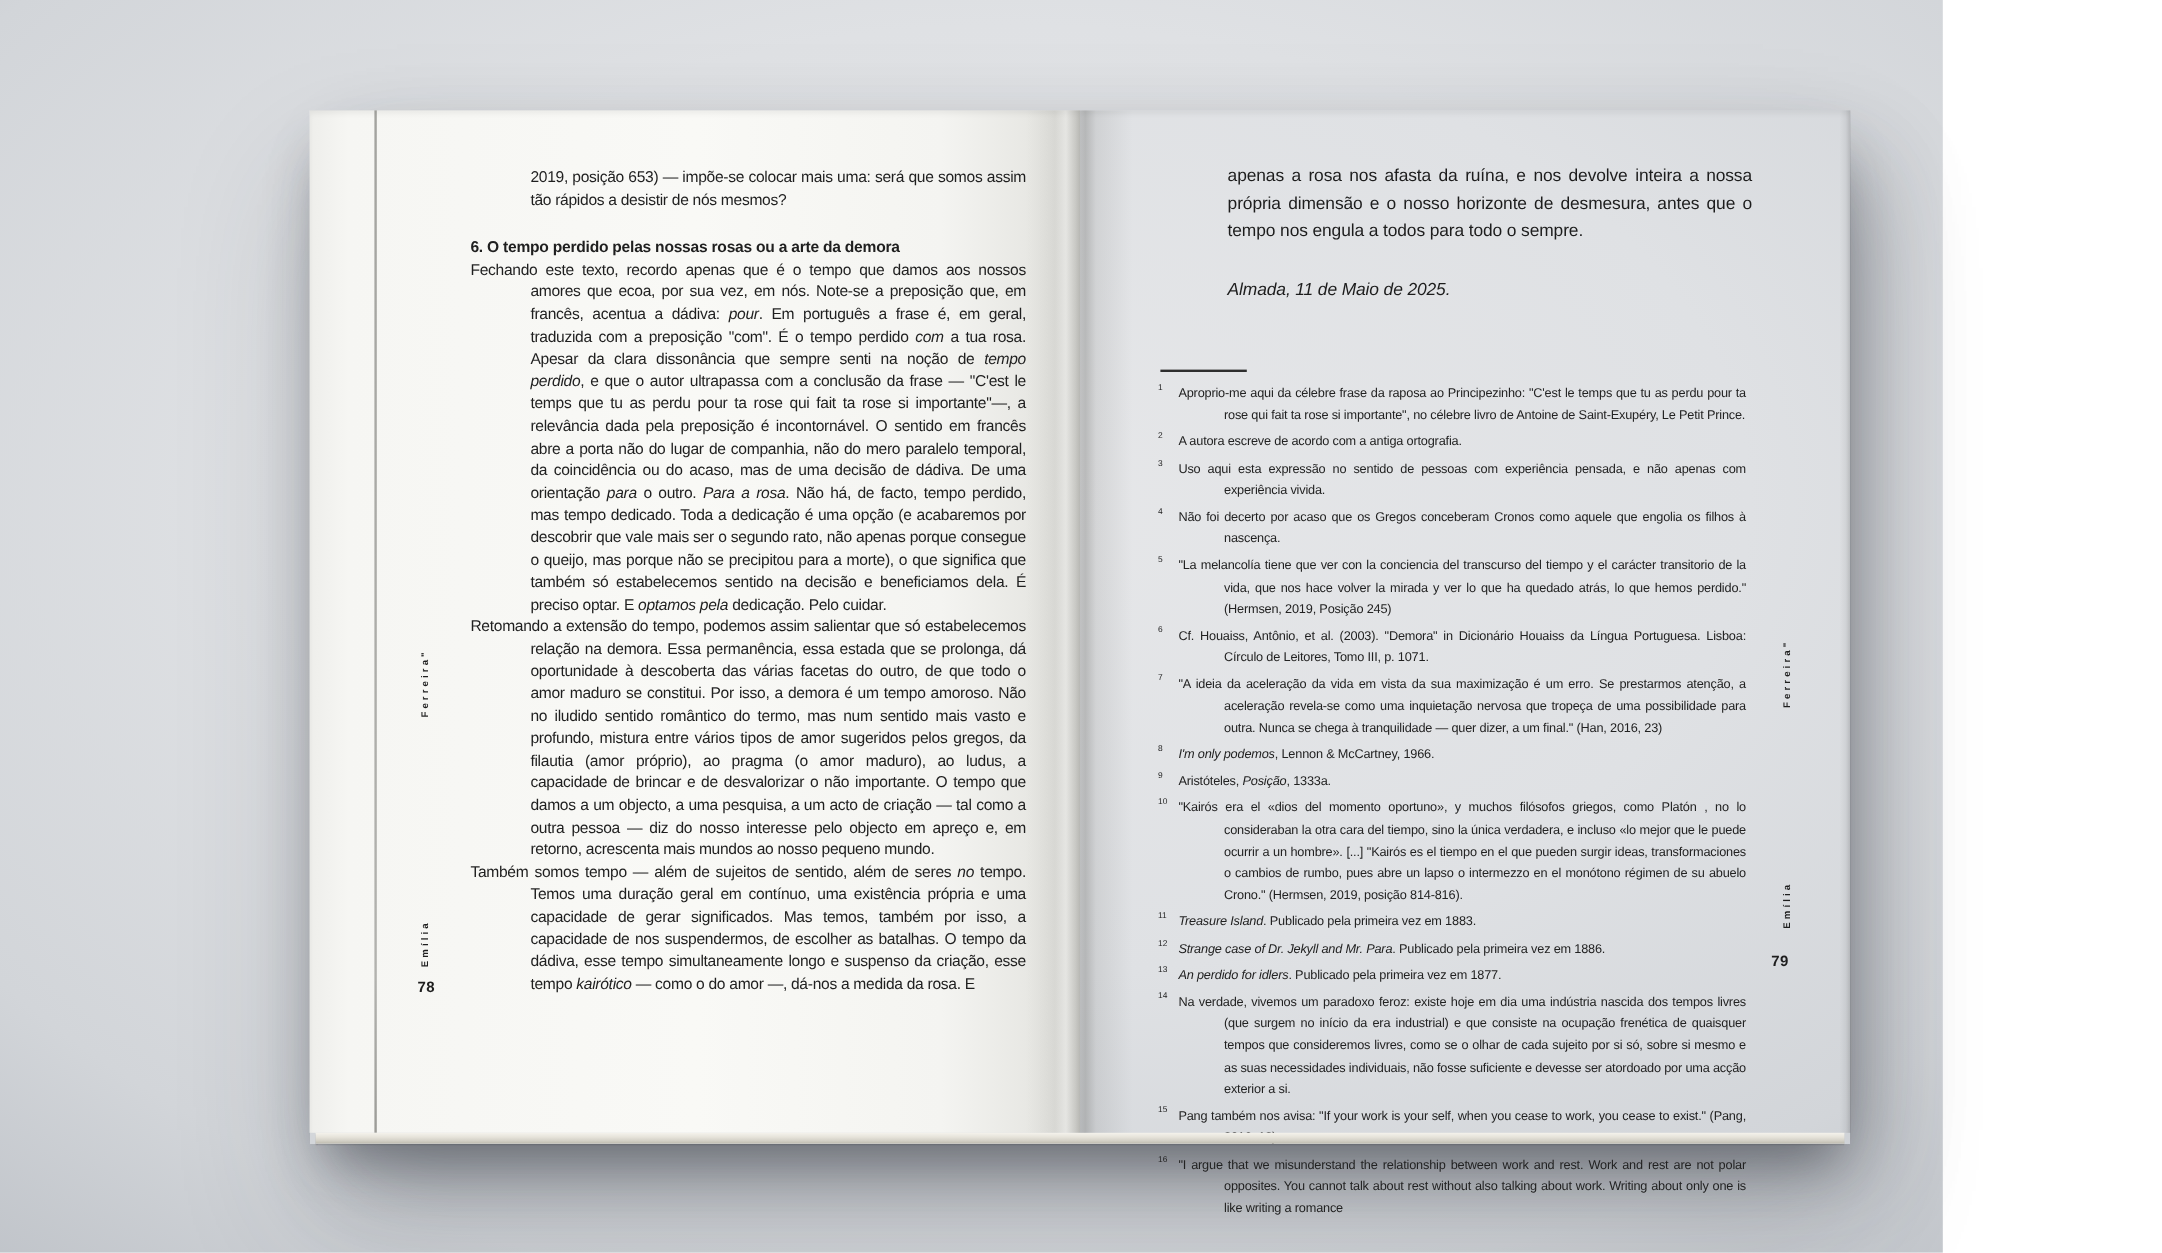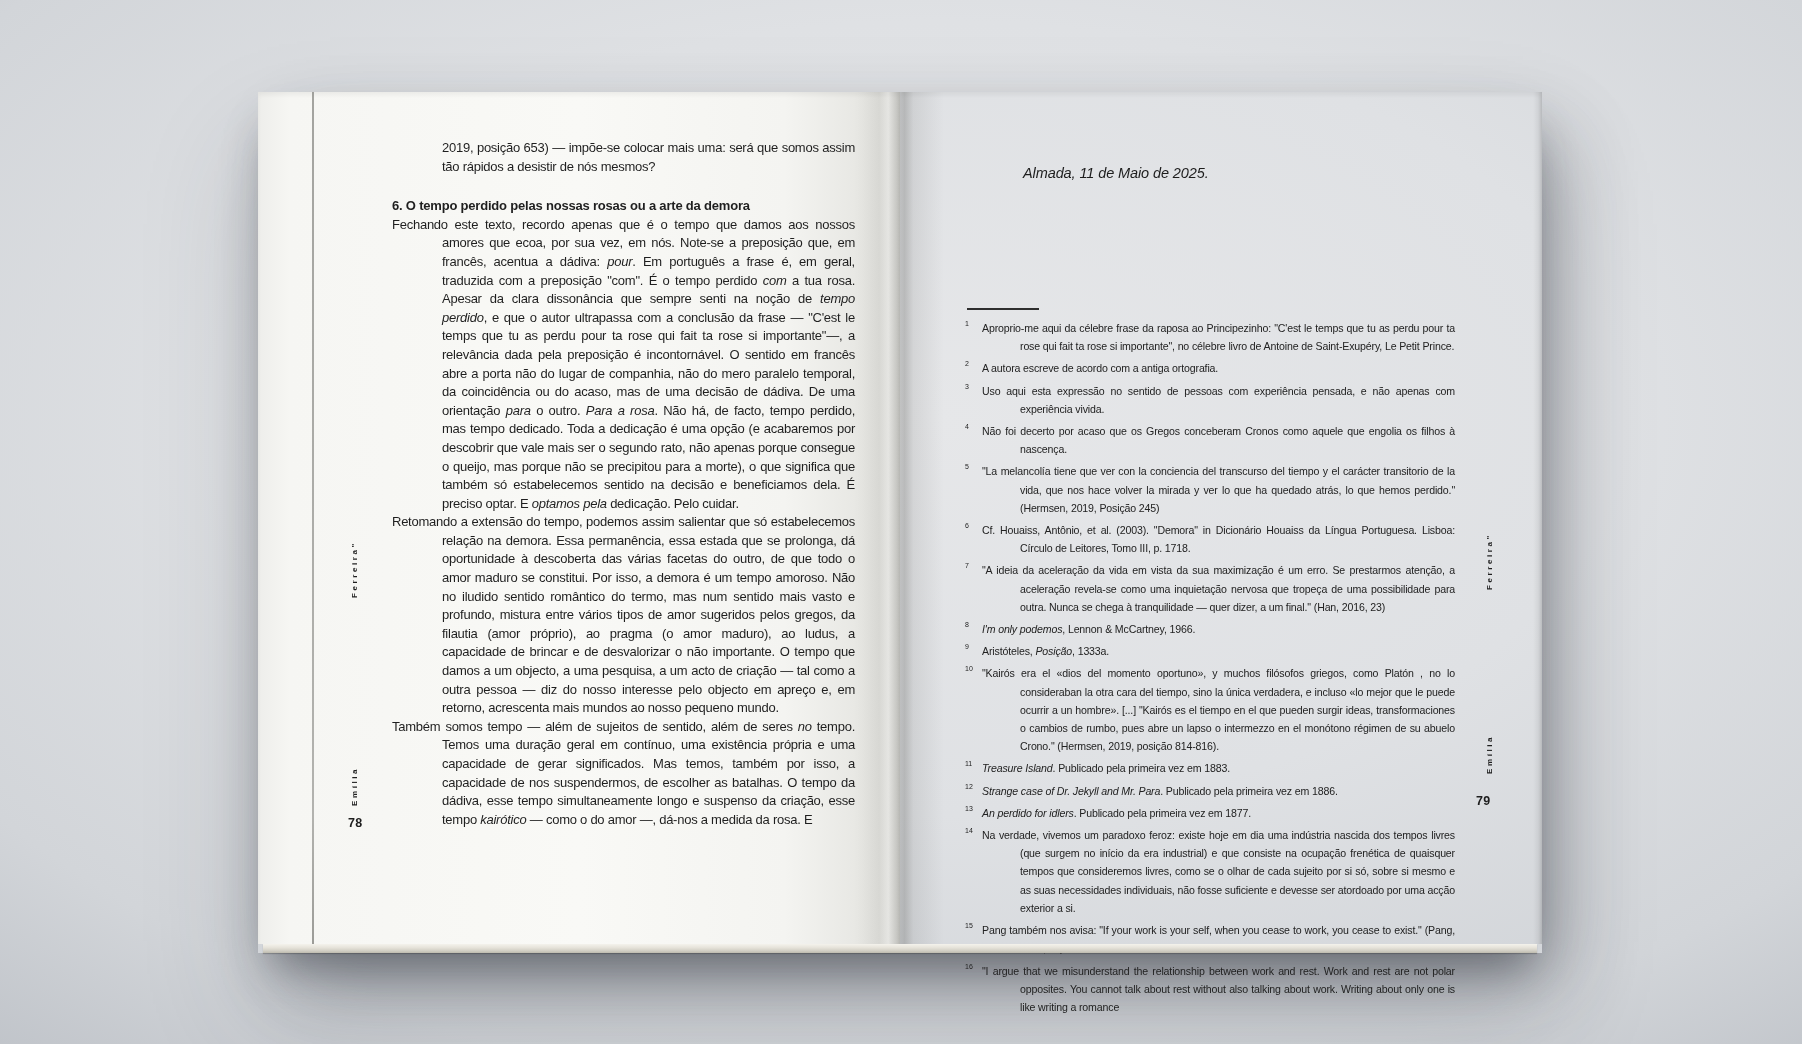--- a/index.html
+++ b/index.html
@@ -2,21 +2,21 @@
 <html><head>
 <meta charset="utf-8">
 <style>
   html,body{margin:0;padding:0;}
   body{
     width:1802px;height:1044px;overflow:hidden;
     font-family:"Liberation Sans",sans-serif;
     -webkit-font-smoothing:antialiased;
   }
   .stage{
-    position:relative;width:1802px;height:1044px;
+    position:relative;width:1619px;height:1044px;
     background:
       radial-gradient(95% 95% at 52% 40%, #e6e7e9 0%, #dfe1e4 40%, #d2d5d9 68%, #bcc0c6 88%, #aab0b8 100%);
   }
   .book{
     position:absolute;left:258px;top:92px;width:1284px;height:861px;
     box-shadow:
       0 26px 40px -12px rgba(45,50,60,.42),
       26px 34px 70px -10px rgba(45,50,60,.30),
       0 60px 110px rgba(45,50,60,.20);
   }
@@ -121,32 +121,33 @@
       </div>
 
       <div class="vert pl-vert-upper">Ferreira"</div>
       <div class="vert pl-vert-lower">Emília</div>
       <div class="pagenum pn-left">78</div>
     </div>
 
     <div class="page page-right">
 
       <div class="right-top">
+        <p>apenas a rosa nos afasta da ruína, e nos devolve inteira a nossa própria dimensão e o nosso horizonte de desmesura, antes que o tempo nos engula a todos para todo o sempre.</p>
         <p class="dateline">Almada, 11 de Maio de 2025.</p>
       </div>
 
       <div class="fn-rule"></div>
 
       <div class="footnotes">
         <div class="fn"><span class="num">1</span><span>Aproprio-me aqui da célebre frase da raposa ao Principezinho: "C'est le temps que tu as perdu pour ta rose qui fait ta rose si importante", no célebre livro de Antoine de Saint-Exupéry, Le Petit Prince.</span></div>
         <div class="fn"><span class="num">2</span><span>A autora escreve de acordo com a antiga ortografia.</span></div>
         <div class="fn"><span class="num">3</span><span>Uso aqui esta expressão no sentido de pessoas com experiência pensada, e não apenas com experiência vivida.</span></div>
         <div class="fn"><span class="num">4</span><span>Não foi decerto por acaso que os Gregos conceberam Cronos como aquele que engolia os filhos à nascença.</span></div>
         <div class="fn"><span class="num">5</span><span>"La melancolía tiene que ver con la conciencia del transcurso del tiempo y el carácter transitorio de la vida, que nos hace volver la mirada y ver lo que ha quedado atrás, lo que hemos perdido." (Hermsen, 2019, Posição 245)</span></div>
-        <div class="fn"><span class="num">6</span><span>Cf. Houaiss, Antônio, et al. (2003). "Demora" in Dicionário Houaiss da Língua Portuguesa. Lisboa: Círculo de Leitores, Tomo III, p. 1718.</span></div>
+        <div class="fn"><span class="num">6</span><span>Cf. Houaiss, Antônio, et al. (2003). "Demora" in Dicionário Houaiss da Língua Portuguesa. Lisboa: Círculo de Leitores, Tomo III, p. 1071.</span></div>
         <div class="fn"><span class="num">7</span><span>"A ideia da aceleração da vida em vista da sua maximização é um erro. Se prestarmos atenção, a aceleração revela-se como uma inquietação nervosa que tropeça de uma possibilidade para outra. Nunca se chega à tranquilidade — quer dizer, a um final." (Han, 2016, 23)</span></div>
         <div class="fn"><span class="num">8</span><span><i>I'm only podemos</i>, Lennon &amp; McCartney, 1966.</span></div>
         <div class="fn"><span class="num">9</span><span>Aristóteles, <i>Posição</i>, 1333a.</span></div>
         <div class="fn"><span class="num">10</span><span>"Kairós era el «dios del momento oportuno», y muchos filósofos griegos, como Platón , no lo consideraban la otra cara del tiempo, sino la única verdadera, e incluso «lo mejor que le puede ocurrir a un hombre». [...] "Kairós es el tiempo en el que pueden surgir ideas, transformaciones o cambios de rumbo, pues abre un lapso o intermezzo en el monótono régimen de su abuelo Crono." (Hermsen, 2019, posição 814-816).</span></div>
         <div class="fn"><span class="num">11</span><span><i>Treasure Island</i>. Publicado pela primeira vez em 1883.</span></div>
         <div class="fn"><span class="num">12</span><span><i>Strange case of Dr. Jekyll and Mr. Para</i>. Publicado pela primeira vez em 1886.</span></div>
         <div class="fn"><span class="num">13</span><span><i>An perdido for idlers</i>. Publicado pela primeira vez em 1877.</span></div>
         <div class="fn"><span class="num">14</span><span>Na verdade, vivemos um paradoxo feroz: existe hoje em dia uma indústria nascida dos tempos livres (que surgem no início da era industrial) e que consiste na ocupação frenética de quaisquer tempos que consideremos livres, como se o olhar de cada sujeito por si só, sobre si mesmo e as suas necessidades individuais, não fosse suficiente e devesse ser atordoado por uma acção exterior a si.</span></div>
         <div class="fn"><span class="num">15</span><span>Pang também nos avisa: "If your work is your self, when you cease to work, you cease to exist." (Pang, 2016, 13)</span></div>
         <div class="fn"><span class="num">16</span><span>"I argue that we misunderstand the relationship between work and rest. Work and rest are not polar opposites. You cannot talk about rest without also talking about work. Writing about only one is like writing a romance</span></div>

